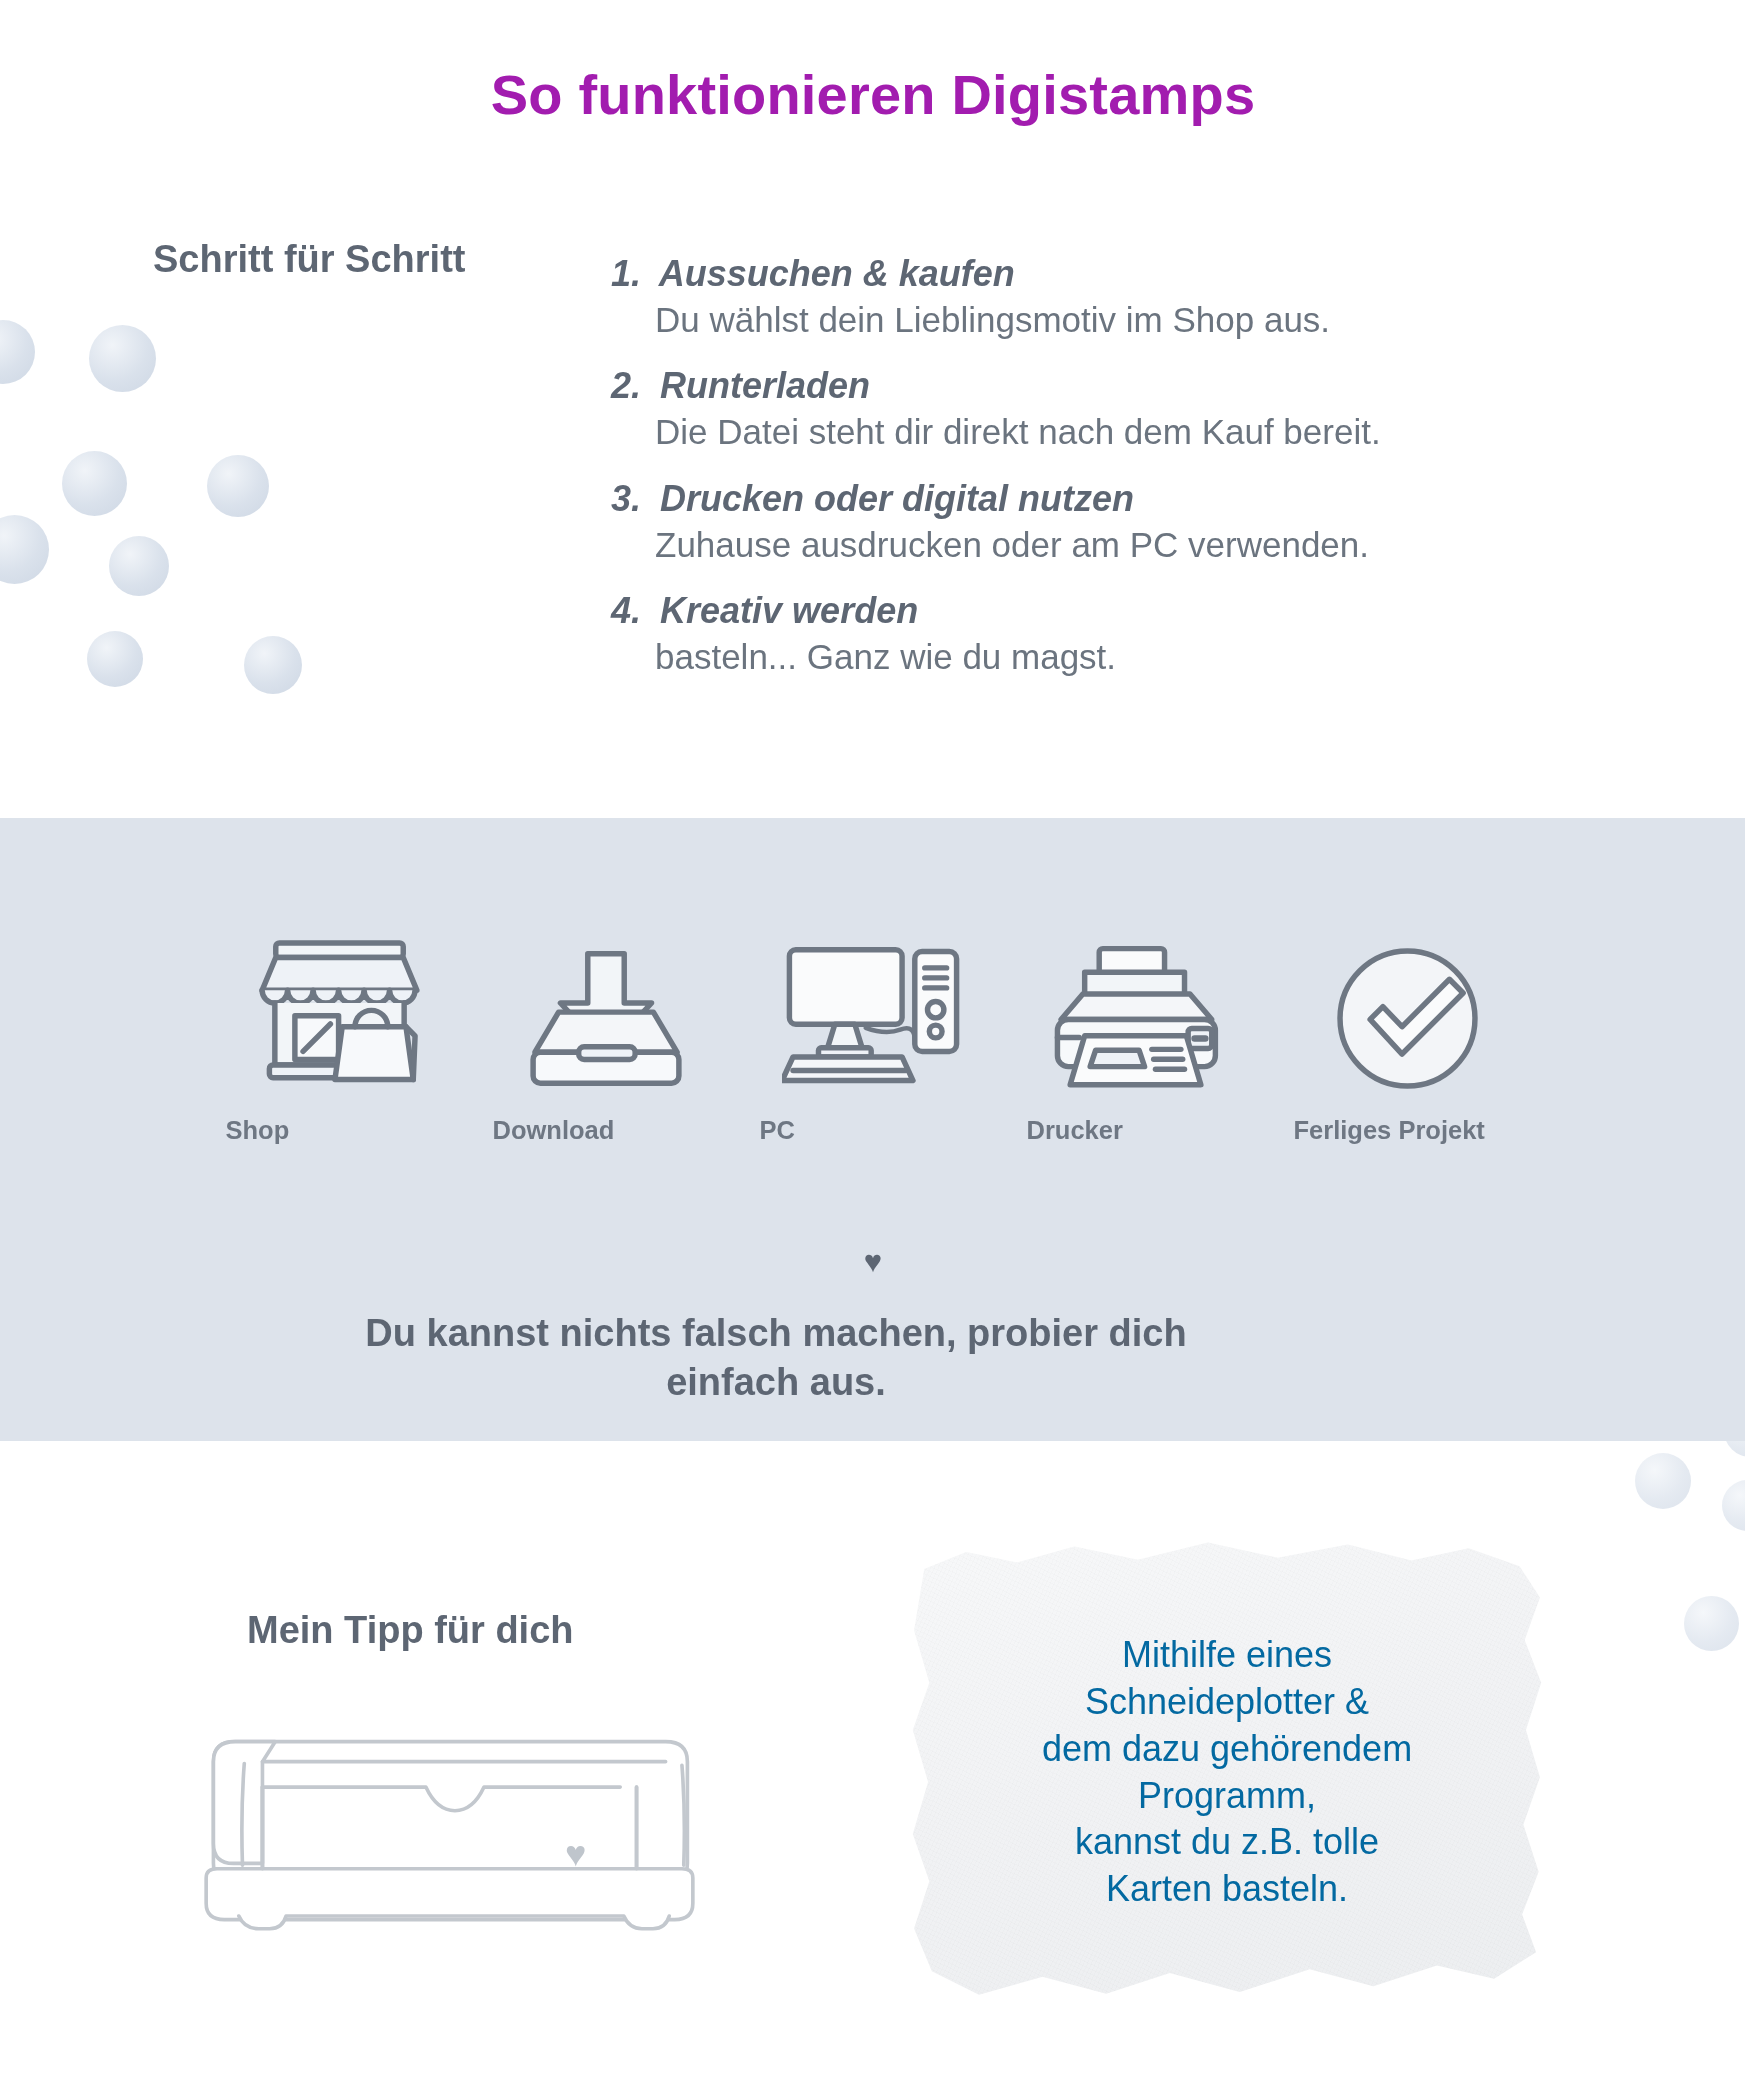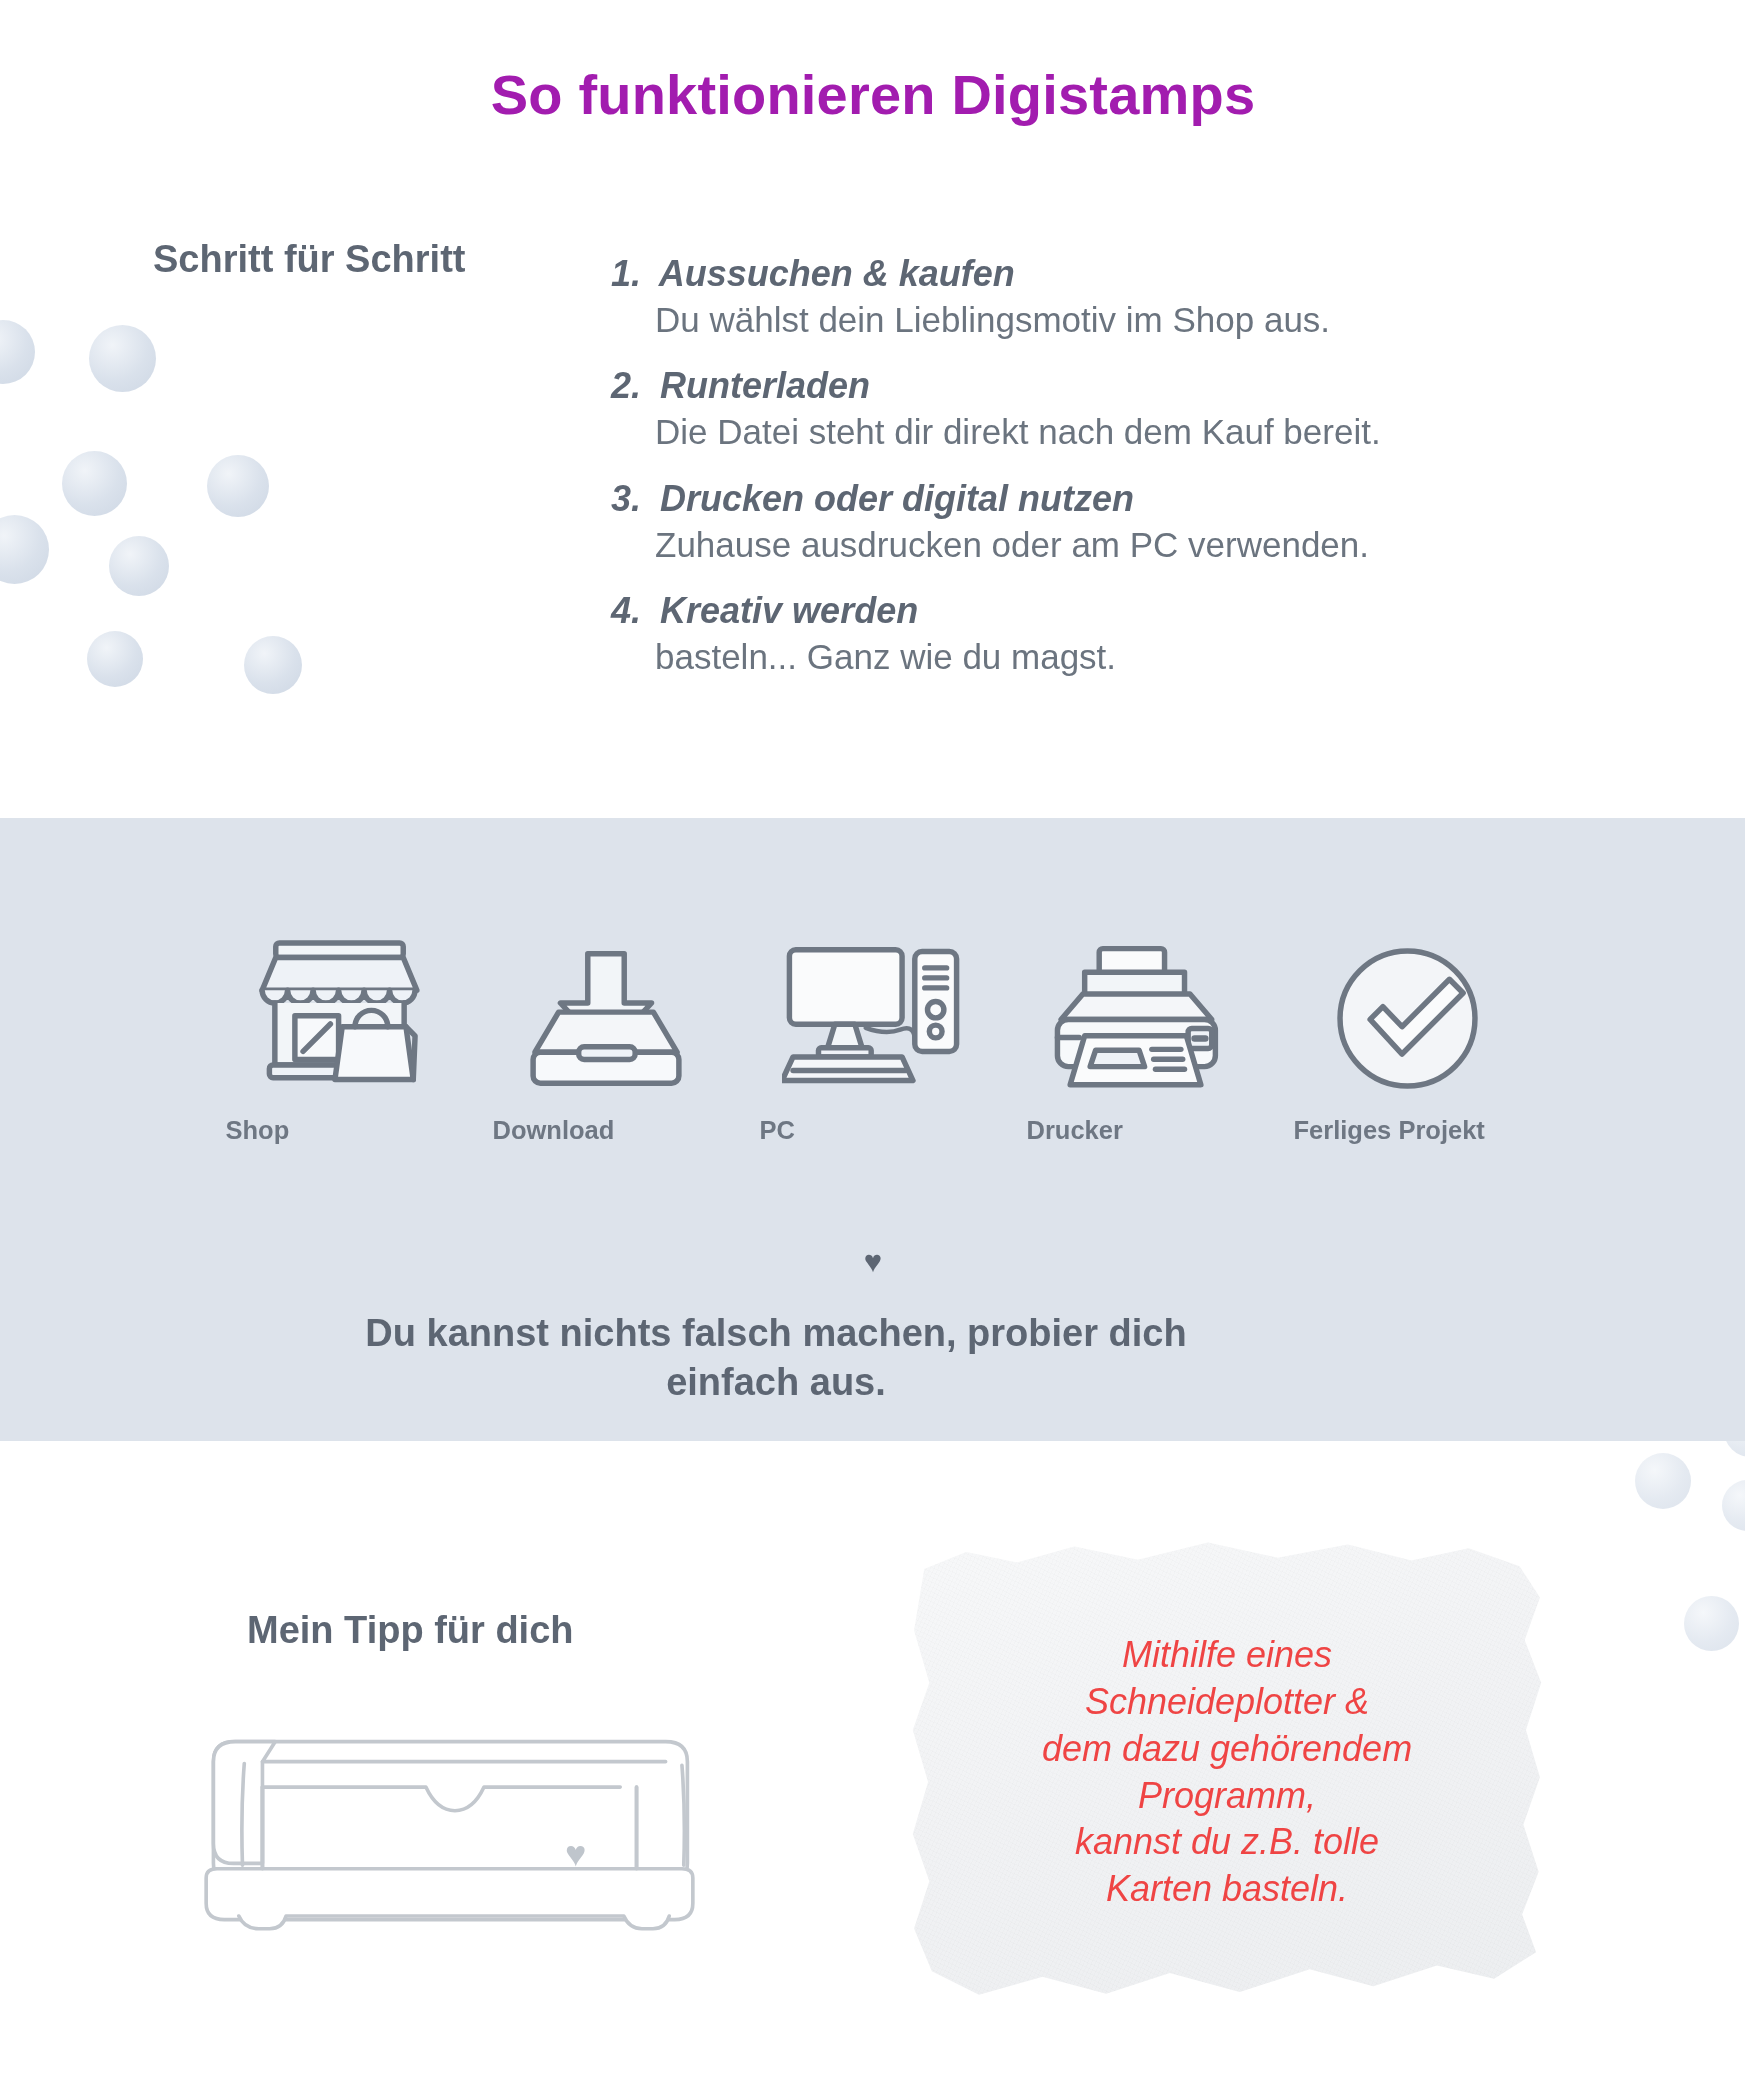--- a/index.html
+++ b/index.html
@@ -180,24 +180,23 @@
     position: absolute;
     inset: 0;
     display: flex;
     flex-direction: column;
     align-items: center;
     justify-content: center;
     text-align: center;
     font-size: 36px;
     font-weight: 300;
     line-height: 1.30;
-    color: #ef4444;
+    color: #0369a1;
     padding: 0 51px;
     box-sizing: border-box;
-    font-style: italic;
   }
   .note-text span { display: block; }
 </style>
 </head>
 <body>
 
 <div>
   <div class="dot" style="left:-29px;  top:320px;  width:64px;  height:64px;"></div>
   <div class="dot" style="left:89px;   top:325px;  width:67px;  height:67px;"></div>
   <div class="dot" style="left:62px;   top:451px;  width:65px;  height:65px;"></div>

